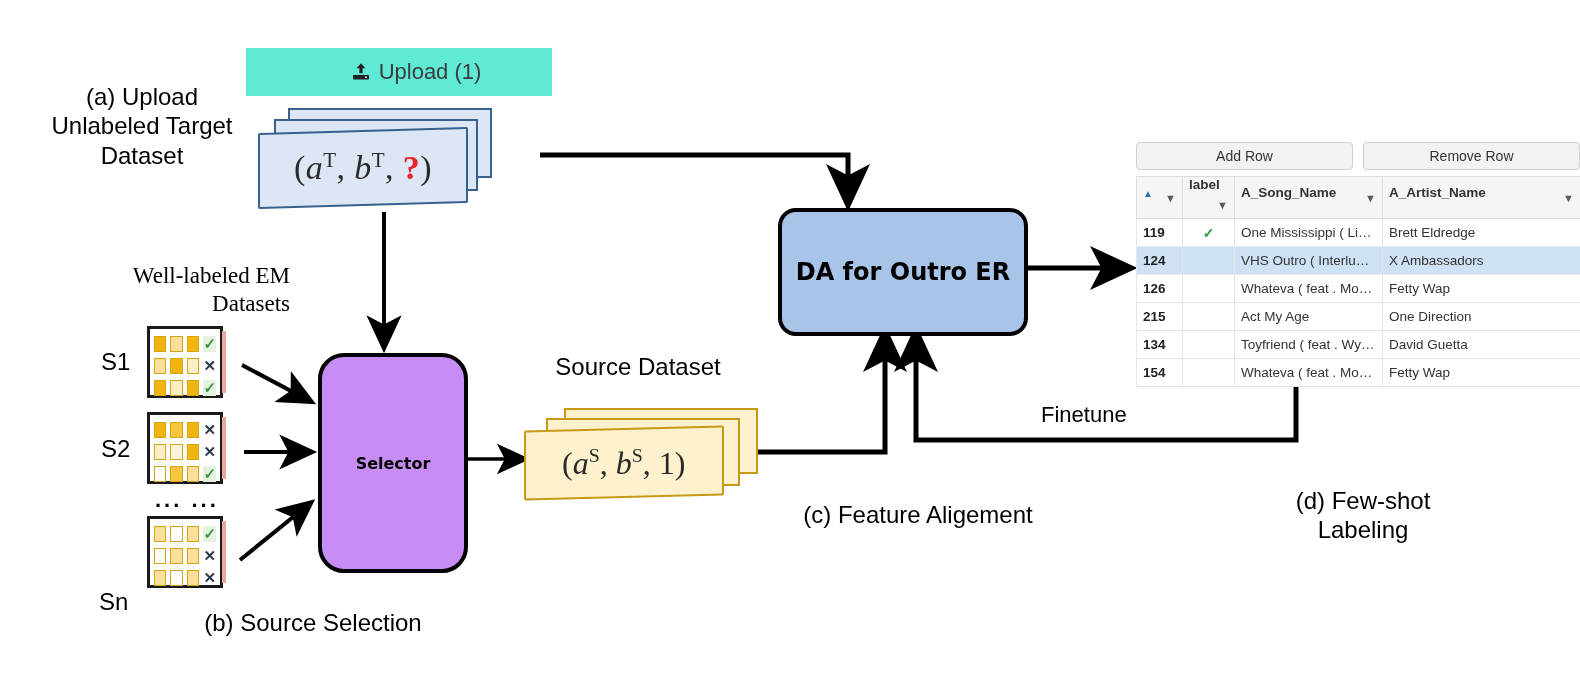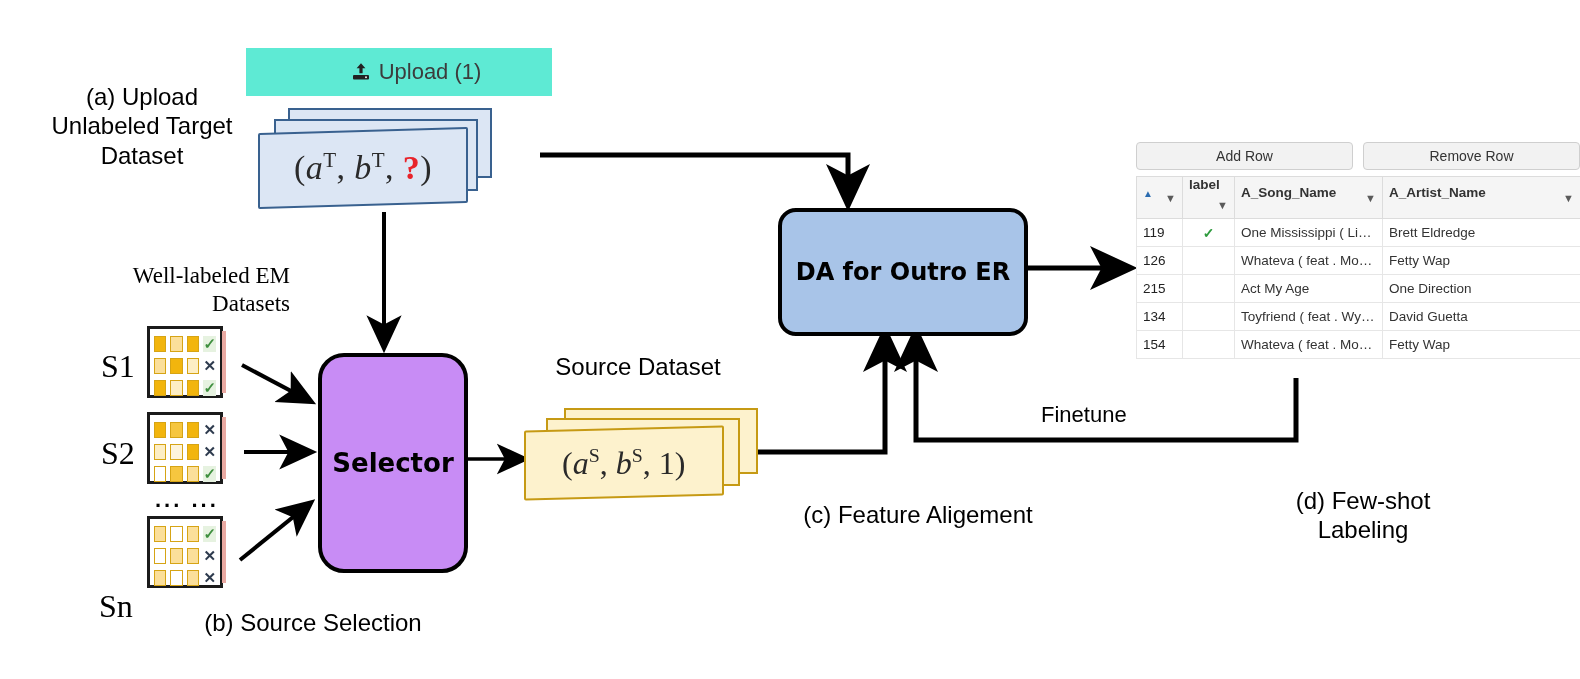--- a/index.html
+++ b/index.html
@@ -39,52 +39,52 @@
              transform:skewY(1.4deg);}
   #src-front .formula i{font-style:italic;}
   #src-front .formula sup{font-size:.62em;font-style:normal;}
   .scard{position:absolute;background:#fdf2cd;border:2.5px solid #c69a14;}
 
   
   .pbox{position:absolute;border:4px solid #000;display:flex;align-items:center;
         justify-content:center;font-family:"DejaVu Sans",sans-serif;
         font-weight:bold;color:#000;}
   #selector-box{left:318px;top:353px;width:142px;height:212px;background:#c88cf5;
-                border-radius:26px;font-size:26px;}
+                border-radius:26px;font-size:16px;}
   #da-box{left:778px;top:208px;width:242px;height:120px;background:#a8c4e8;
           border-radius:18px;font-size:24px;}
 
   
   .dsbox{position:absolute;border:3px solid #1b1b1b;background:#fff;
          box-sizing:border-box;padding:5px 4px;}
   .dsbox .pink{position:absolute;right:-6px;top:2px;width:4px;bottom:2px;
                background:#e9a9a2;}
   .dsrow{display:flex;align-items:center;gap:4px;height:19px;margin-bottom:3px;}
   .cell{width:17px;height:16px;border:1.5px solid #d6a415;box-sizing:border-box;}
   .mk{width:18px;text-align:center;font-size:15px;line-height:16px;font-weight:bold;}
   .mk.ck{color:#3f8f3f;background:#e6f2e0;}
   .mk.cr{color:#2e3b4e;}
-  .slabel{position:absolute;font-size:32px;font-family:Liberation Serif, serif;}
+  .slabel{position:absolute;font-size:24px;font-family:Liberation Sans, sans-serif;}
   .dots{position:absolute;font-size:22px;letter-spacing:3px;color:#000;font-weight:bold;}
 
   
   #table-panel{left:1136px;top:142px;width:444px;}
   .tbtns{display:flex;gap:10px;margin-bottom:6px;}
   .tbtn{background:#f2f2f2;border:1px solid #cfcfcf;border-radius:4px;height:26px;
         flex:1;display:flex;align-items:center;justify-content:center;
         font-size:14px;color:#333;}
   table{border-collapse:collapse;width:444px;table-layout:fixed;background:#fff;
         font-size:13.5px;}
   th{background:#f5f5f5;border:1px solid #dcdcdc;height:26px;padding:0 6px;
      font-size:13.5px;font-weight:bold;color:#333;text-align:left;
      white-space:nowrap;overflow:hidden;}
   td{border:1px solid #e6e6e6;border-top:none;height:27px;padding:0 6px;
      color:#333;white-space:nowrap;overflow:hidden;text-overflow:ellipsis;}
   tr.sel td{background:#cfe2f5;}
-  .idc{font-weight:normal;color:#222;}
+  .idc{font-weight:bold;color:#222;}
   .funnel{float:right;color:#5a5a5a;font-size:11px;line-height:26px;}
   .sortcaret{color:#2b6cb0;font-size:10px;}
   .lblcheck{color:#2e9b3e;font-size:14px;font-weight:bold;text-align:center;}
 
   .fnlabel{font-size:22px;color:#000;}
   svg.arrows{position:absolute;left:0;top:0;pointer-events:none;}
 </style>
 </head>
 <body>
 
@@ -270,20 +270,26 @@
         </th>
       </tr>
     </thead>
     <tbody>
       <tr>
         <td class="idc">119</td>
         <td class="lblcheck">✓</td>
         <td>One Mississippi ( Live ...</td>
         <td>Brett Eldredge</td>
       </tr>
+      <tr class="sel">
+        <td class="idc">124</td>
+        <td class="lblcheck"></td>
+        <td>VHS Outro ( Interlude )</td>
+        <td>X Ambassadors</td>
+      </tr>
       <tr>
         <td class="idc">126</td>
         <td class="lblcheck"></td>
         <td>Whateva ( feat . Monty )</td>
         <td>Fetty Wap</td>
       </tr>
       <tr>
         <td class="idc">215</td>
         <td class="lblcheck"></td>
         <td>Act My Age</td>

